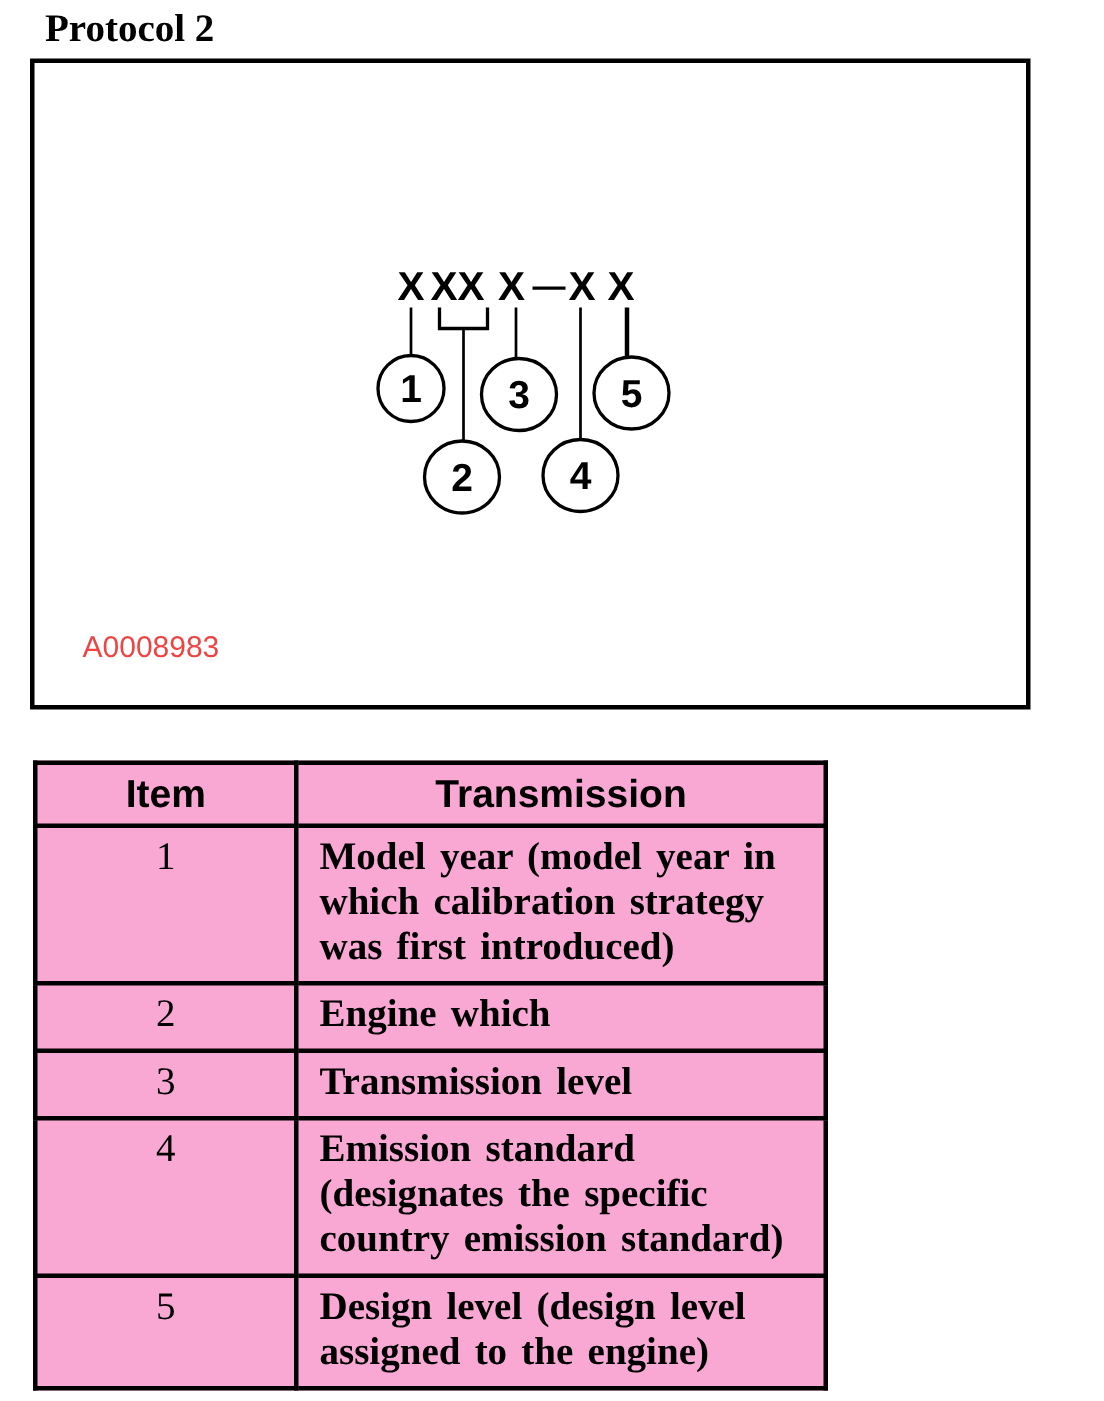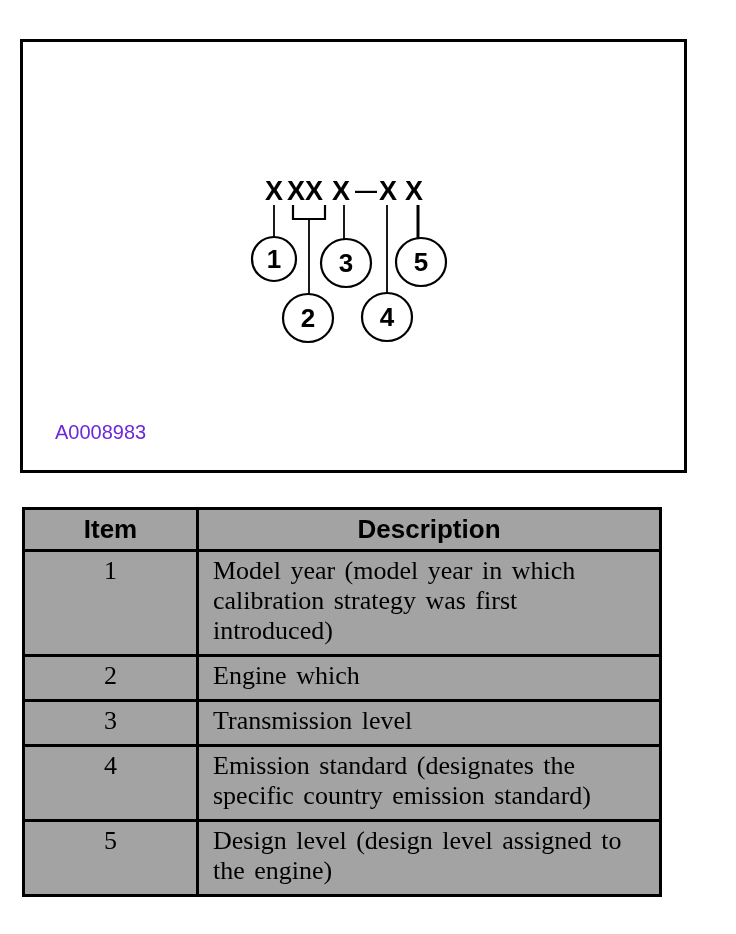--- a/index.html
+++ b/index.html
@@ -50,32 +50,32 @@
     font-weight: bold;
     font-size: 26px;
     fill: #000;
   }
   #image-code {
     position: absolute;
     left: 32px;
     top: 379px;
     font-family: "Liberation Sans", sans-serif;
     font-size: 20px;
-    color: #6d28d9;
+    color: #ef4444;
     white-space: nowrap;
   }
   
   #spec-table {
     position: absolute;
     left: 22px;
     top: 507px;
-    width: 640px;
+    width: 530px;
     border-collapse: collapse;
     table-layout: fixed;
-    background: #a3a3a3;
+    background: #f9a8d4;
   }
   #spec-table th, #spec-table td {
     border: 3px solid #000;
   }
   #spec-table th {
     height: 39px;
     font-family: "Liberation Sans", sans-serif;
     font-weight: bold;
     font-size: 26px;
     text-align: center;
@@ -92,27 +92,28 @@
     line-height: 30px;
   }
   td.desc-cell {
     font-family: "Liberation Serif", serif;
     font-size: 26px;
     vertical-align: top;
     padding: 4px 10px 8px 14px;
     line-height: 30px;
     word-spacing: 3px;
   }
-  td.desc-cell .desc-text { max-width: 420px; }
+  td.desc-cell .desc-text { max-width: 420px; font-weight: bold; }
 </style>
 </head>
 <body>
 
 <div id="page">
 
+  <div id="title">Protocol 2</div>
 
   <div id="figure-box">
     <svg width="661" height="428" viewBox="0 0 661 428" xmlns="http://www.w3.org/2000/svg">
 
       <text class="code-char" x="251" y="158" text-anchor="middle">X</text>
       <text class="code-char" x="282" y="158" text-anchor="middle">XX</text>
       <text class="code-char" x="318" y="158" text-anchor="middle">X</text>
       <text class="code-dash" x="343" y="156" text-anchor="middle">—</text>
       <text class="code-char" x="365" y="158" text-anchor="middle">X</text>
       <text class="code-char" x="391" y="158" text-anchor="middle">X</text>
@@ -141,21 +142,21 @@
   </div>
 
   <table id="spec-table">
     <colgroup>
         <col class="item-col">
         <col>
       </colgroup>
     <thead>
       <tr>
         <th>Item</th>
-        <th>Description</th>
+        <th>Transmission</th>
       </tr>
     </thead>
     <tbody>
       <tr>
         <td class="item-cell">1</td>
         <td class="desc-cell">
             <div class="desc-text">Model year (model year in which calibration strategy was first introduced)</div>
           </td>
       </tr>
       <tr>

